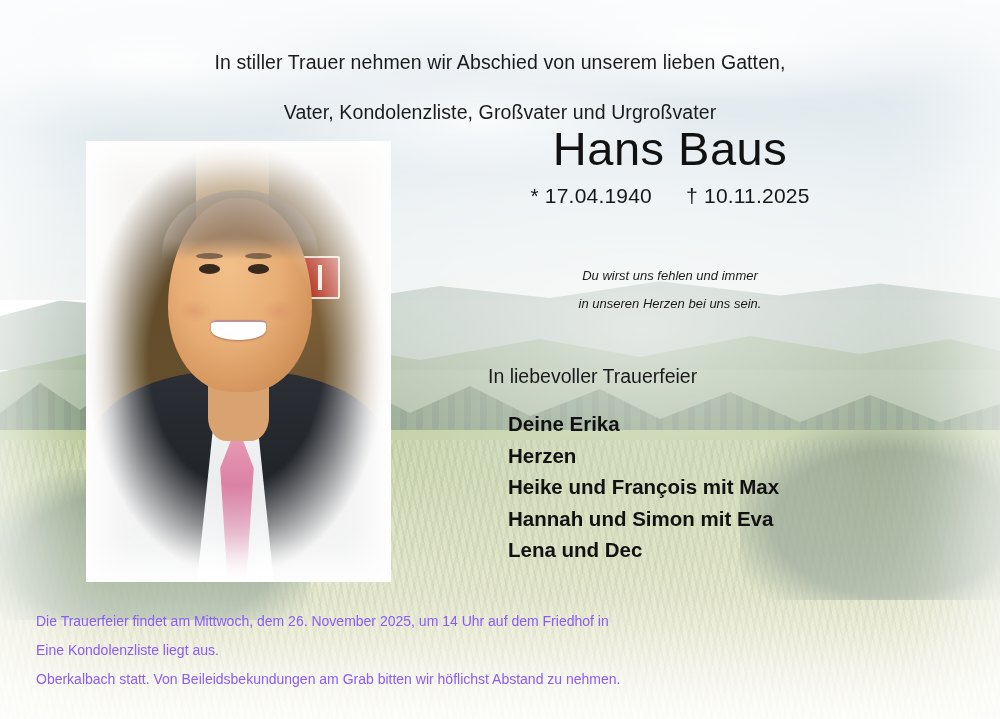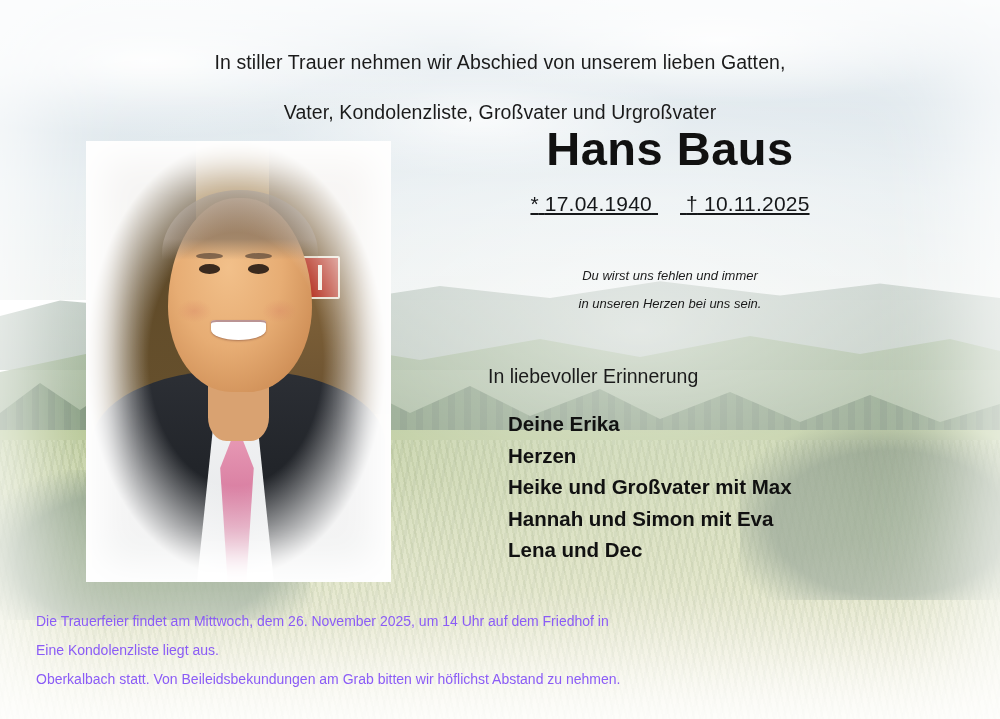--- a/index.html
+++ b/index.html
@@ -252,31 +252,30 @@
 
   .name-block {
     position: absolute;
     left: 420px;
     top: 122px;
     width: 500px;
     text-align: center;
   }
   .name {
     font-size: 47px;
-    font-weight: bold;
+    font-weight: normal;
     color: #111111;
     letter-spacing: 0.5px;
     line-height: 54px;
   }
   .dates {
-    margin-top: 16px;
+    margin-top: 8px;
     font-size: 21px;
     color: #16181a;
     letter-spacing: 0.2px;
-    text-decoration: underline;
   }
   .dates .sep { display: inline-block; width: 22px; }
 
   .verse {
     position: absolute;
     left: 420px;
     top: 262px;
     width: 500px;
     text-align: center;
     font-style: italic;
@@ -373,26 +372,26 @@
       <span>†</span>
       <span>10.11.2025</span>
     </div>
   </div>
 
   <div class="verse">
     <div>Du wirst uns fehlen und immer</div>
     <div>in unseren Herzen bei uns sein.</div>
   </div>
 
-  <div class="memory">In liebevoller Erinnerung</div>
+  <div class="memory">In liebevoller Trauerfeier</div>
 
   <div class="family">
     <div>Deine Erika</div>
     <div>Herzen</div>
-    <div>Heike und Großvater mit Max</div>
+    <div>Heike und François mit Max</div>
     <div>Hannah und Simon mit Eva</div>
     <div>Lena und Dec</div>
   </div>
 
   <div class="footer">
     <div>Die Trauerfeier findet am Mittwoch, dem 26. November 2025, um 14 Uhr auf dem Friedhof in</div>
     <div>Eine Kondolenzliste liegt aus.</div>
     <div>Oberkalbach statt. Von Beileidsbekundungen am Grab bitten wir höflichst Abstand zu nehmen.</div>
   </div>
 

